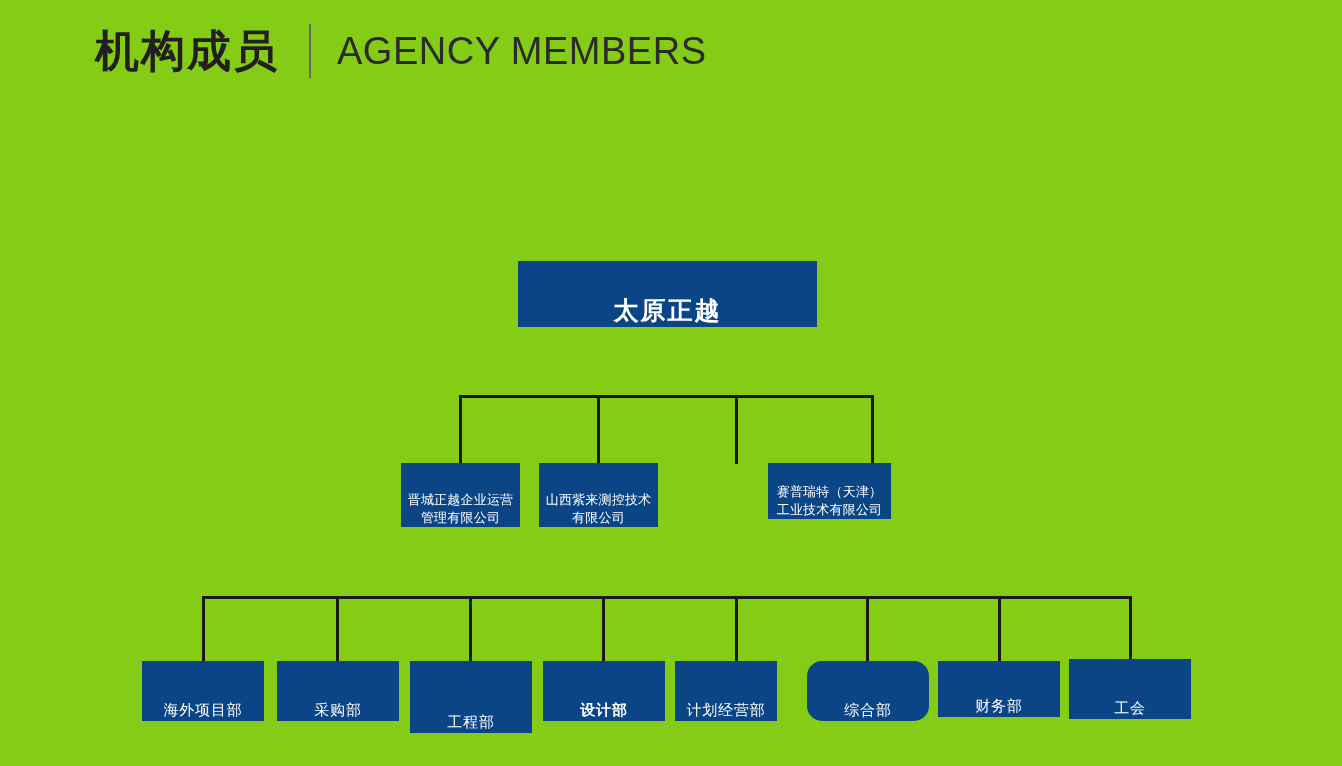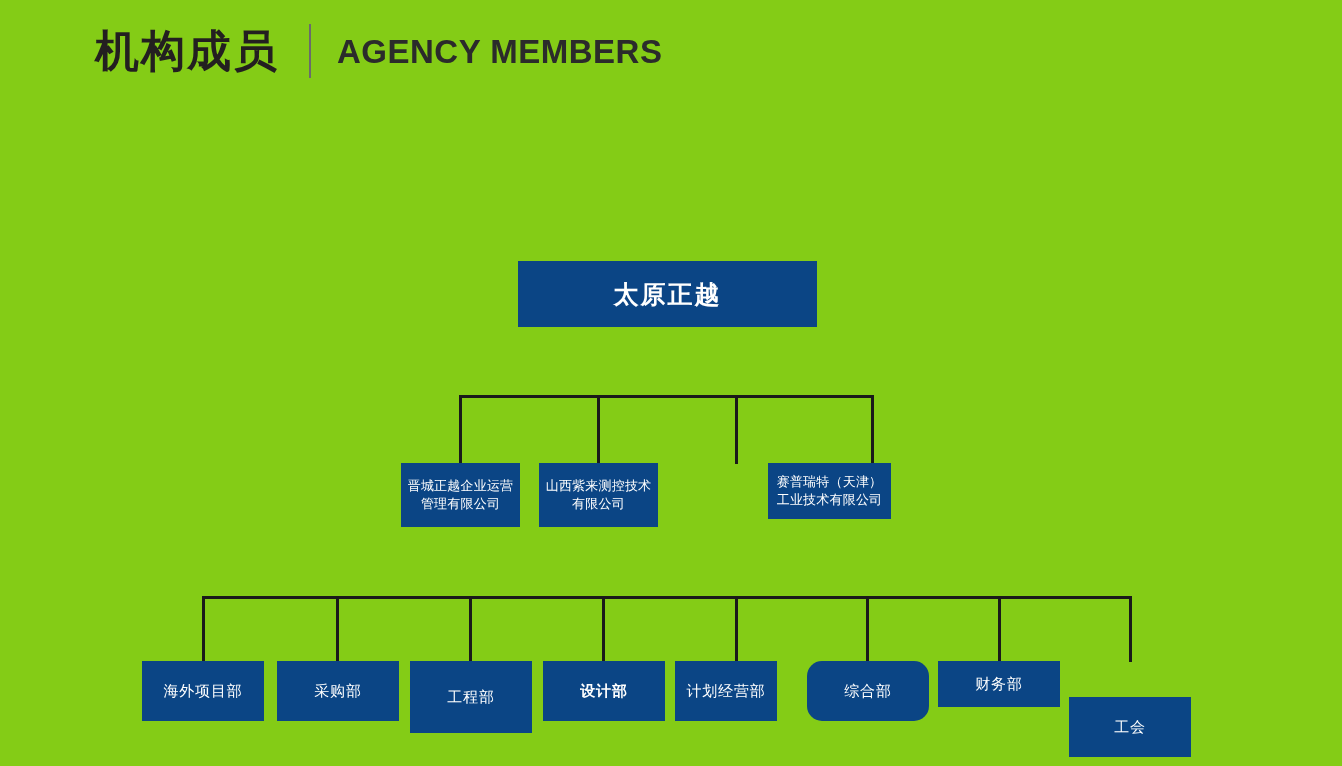--- a/index.html
+++ b/index.html
@@ -37,43 +37,43 @@
     white-space: nowrap;
   }
   #title-divider {
     width: 2px;
     height: 54px;
     background: #6b6b6b;
     margin: 0 26px 0 30px;
     flex: 0 0 auto;
   }
   #title-en {
-    font-size: 33px;
-    font-weight: bold;
+    font-size: 38px;
+    font-weight: normal;
     color: #2b2b2b;
     letter-spacing: 0.5px;
     line-height: 1;
     white-space: nowrap;
   }
 
   
   #chart {
     position: absolute;
     left: 0;
     top: 0;
     width: 1342px;
     height: 766px;
   }
   .node {
     position: absolute;
     box-sizing: border-box;
     background: #0b4585;
     color: #ffffff;
     display: flex;
-    align-items: center;
+    align-items: flex-end;
     justify-content: center;
     text-align: center;
     line-height: 1.38;
   }
   .node.root {
     font-size: 25px;
     font-weight: bold;
     letter-spacing: 2px;
   }
   .node.sub {
@@ -157,21 +157,21 @@
     </div>
     <div class="node dept" style="left:543px; top:661px; width:122px; height:60px;font-weight:bold;">
       <span class="label">设计部</span>
     </div>
     <div class="node dept" style="left:675px; top:661px; width:102px; height:60px;">
       <span class="label">计划经营部</span>
     </div>
     <div class="node dept" style="left:807px; top:661px; width:122px; height:60px;border-radius:15px;">
       <span class="label">综合部</span>
     </div>
-    <div class="node dept" style="left:938px; top:661px; width:122px; height:46px;">
+    <div class="node dept" style="left:938px; top:661px; width:122px; height:56px;">
       <span class="label">财务部</span>
     </div>
-    <div class="node dept" style="left:1069px; top:697px; width:122px; height:60px;">
+    <div class="node dept" style="left:1069px; top:659px; width:122px; height:60px;">
       <span class="label">工会</span>
     </div>
 
   </div>
 </div>
 
 </body></html>

